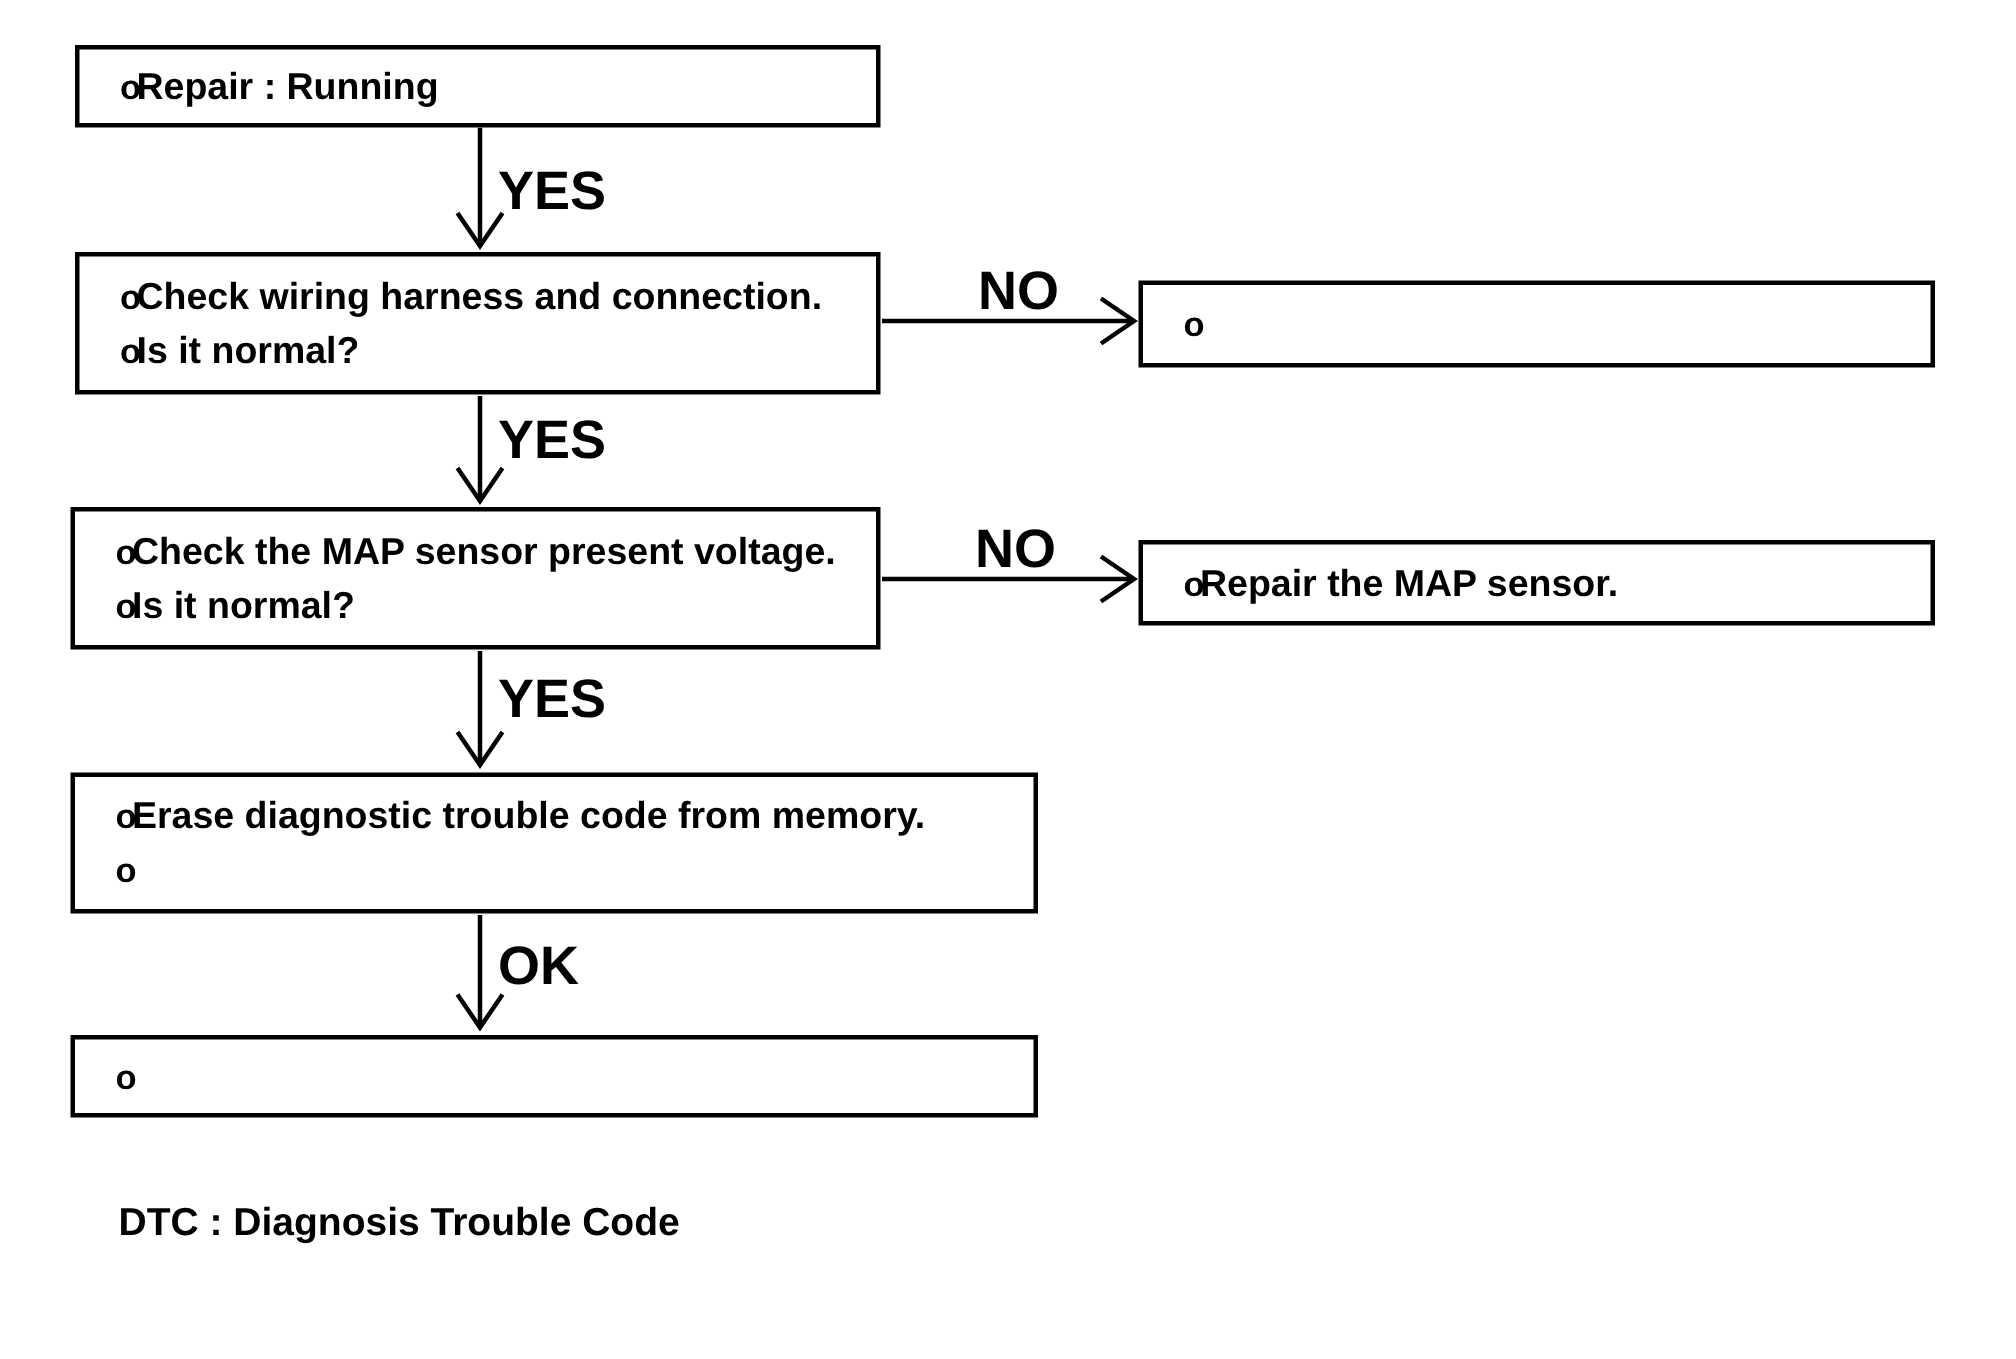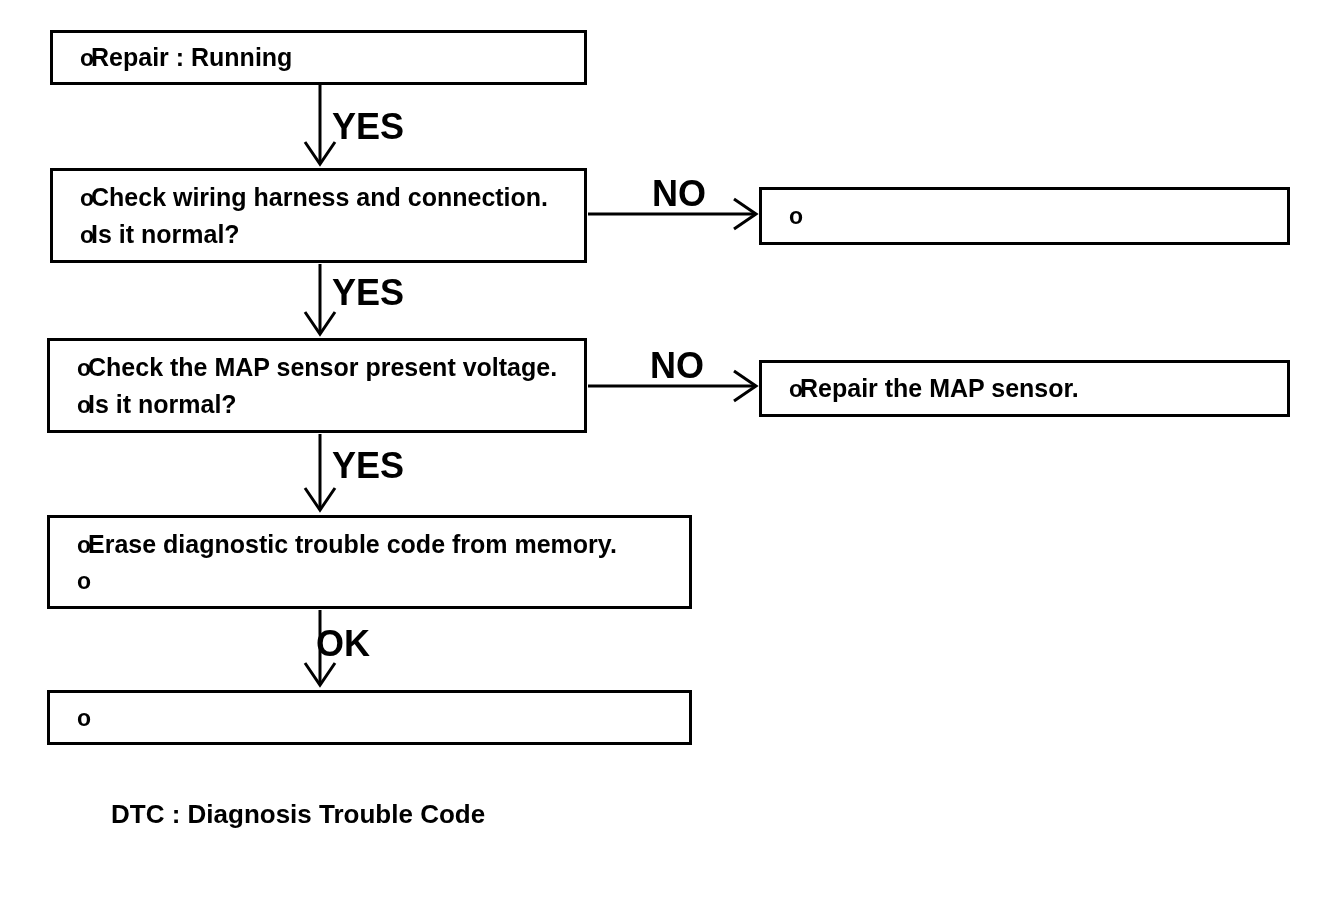--- a/index.html
+++ b/index.html
@@ -65,21 +65,20 @@
     white-space: nowrap;
   }
   .legend {
     position: absolute;
     left: 79px;
     top: 795px;
     font-size: 26px;
     font-weight: 700;
     line-height: 39px;
     white-space: nowrap;
-    margin-left: 32px;
   }
 </style>
 </head>
 <body>
 
 <div class="canvas">
 
   <svg class="connectors" viewBox="0 0 1344 906">
 
     <g>
@@ -169,19 +168,19 @@
     <div class="line">
       <span class="bullet">o</span>
     </div>
   </div>
 
   <div class="edge-label" style="left:332px; top:113px;">YES</div>
   <div class="edge-label" style="left:652px; top:180px;">NO</div>
   <div class="edge-label" style="left:332px; top:279px;">YES</div>
   <div class="edge-label" style="left:650px; top:352px;">NO</div>
   <div class="edge-label" style="left:332px; top:452px;">YES</div>
-  <div class="edge-label" style="left:316px; top:630px;">OK</div>
+  <div class="edge-label" style="left:332px; top:630px;">OK</div>
 
   <div class="legend">
     <div>DTC : Diagnosis Trouble Code</div>
   </div>
 
 </div>
 
 </body></html>

